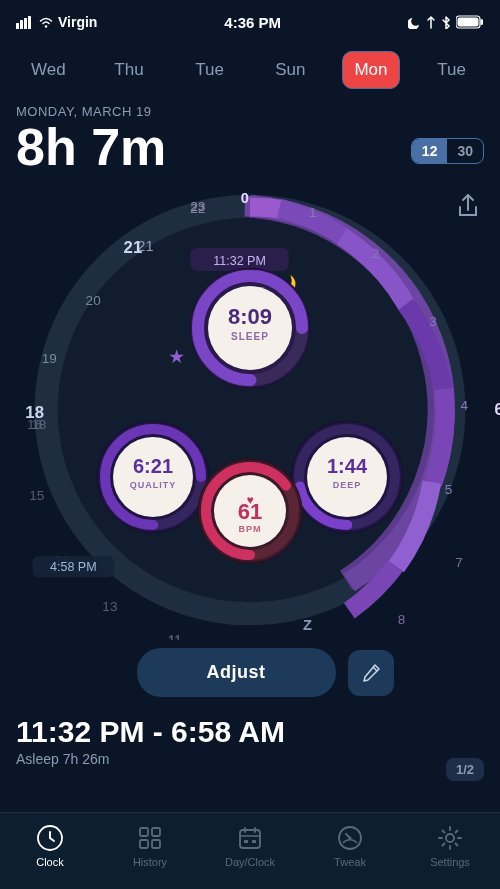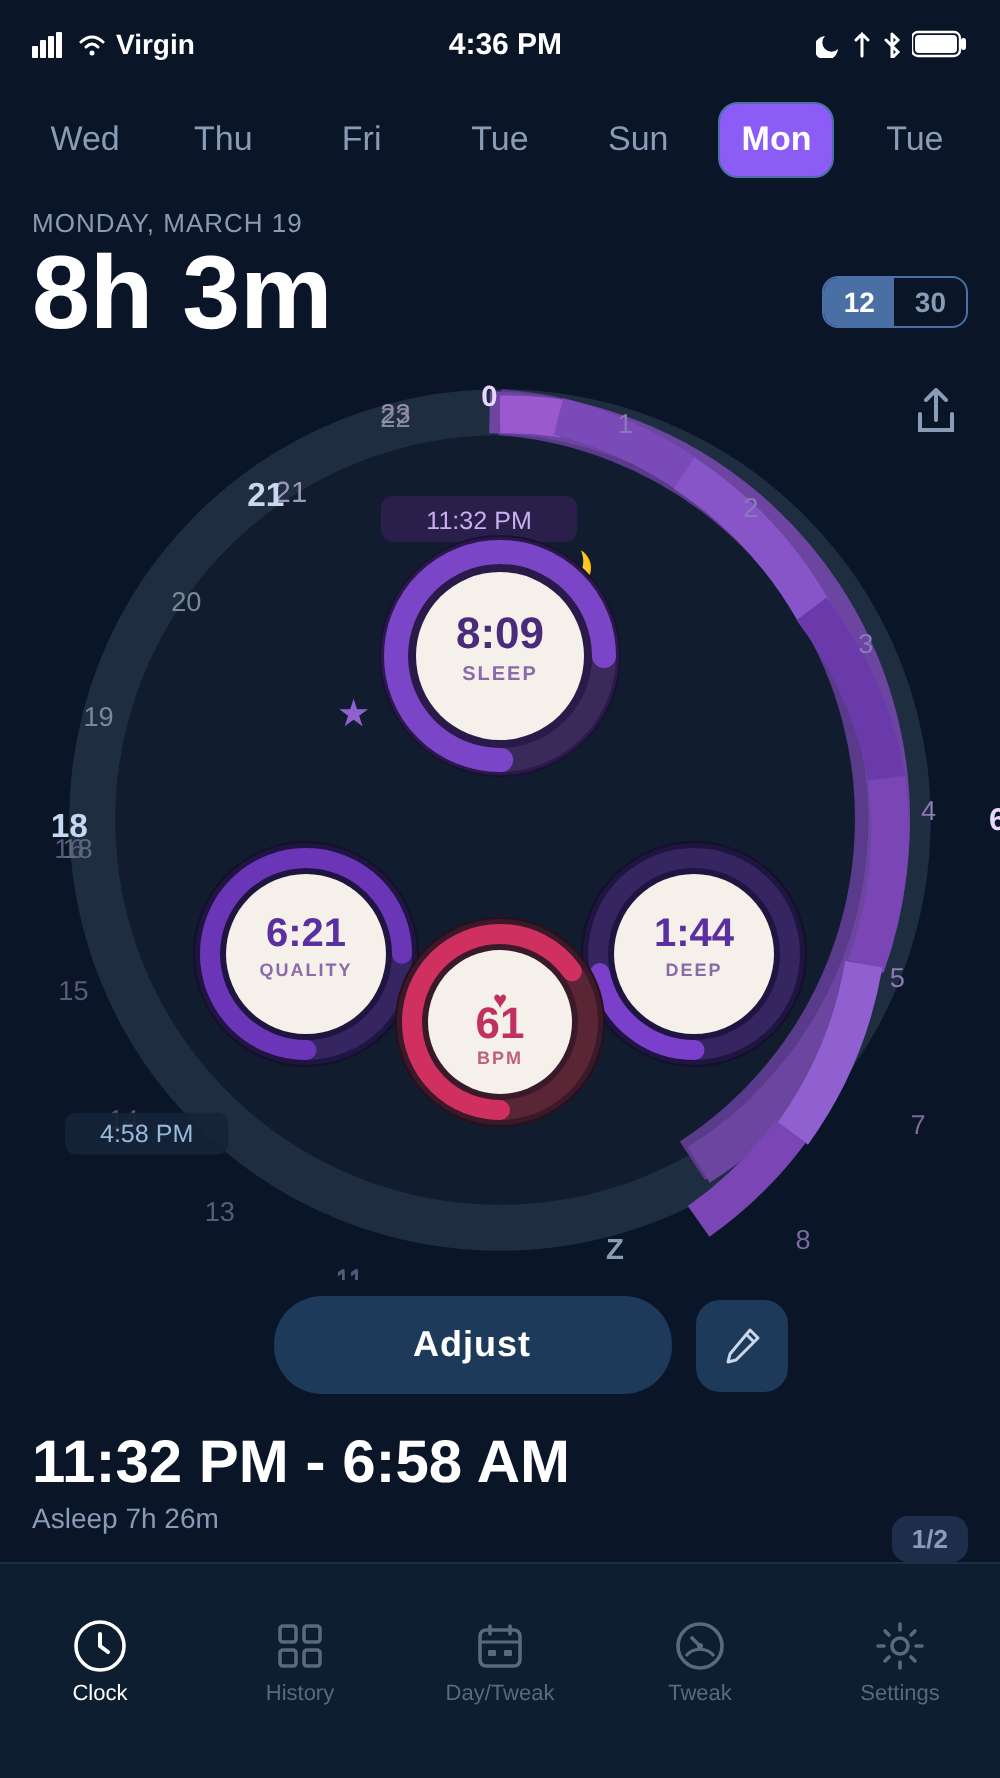--- a/index.html
+++ b/index.html
@@ -44,24 +44,24 @@
       display: flex;
       align-items: center;
       justify-content: center;
       border-radius: 10px;
       font-size: 17px;
       font-weight: 500;
       color: #8a9bb5;
       cursor: pointer;
     }
     .day-item.active {
-      background: #8b5cf6;
+      background: #ef4444;
       border: 1.5px solid #4a6fa5;
       color: #fff;
-      font-weight: 700;
+      font-weight: 400;
     }
 
     
     .date-header {
       padding: 8px 16px 4px;
     }
     .date-label {
       font-size: 13px;
       color: #8a9bb5;
       font-weight: 500;
@@ -193,21 +193,21 @@
       color: #8a9bb5;
       font-weight: 600;
     }
 
     
     .tab-bar {
       position: absolute;
       bottom: 0;
       left: 0;
       right: 0;
-      height: 108px;
+      height: 77px;
       background: #0d1e30;
       border-top: 1px solid #1e2d40;
       display: flex;
       align-items: center;
       justify-content: space-around;
       padding-bottom: 10px;
     }
     .tab-item {
       display: flex;
       flex-direction: column;
@@ -271,30 +271,29 @@
       <rect x="0" y="1" width="24" height="12" rx="3" stroke="white" stroke-width="1.2" fill="none"></rect>
       <rect x="24.5" y="4" width="2.5" height="6" rx="1.5" fill="white"></rect>
       <rect x="1.5" y="2.5" width="21" height="9" rx="2" fill="white"></rect>
     </svg>
   </div>
 </div>
 
 <div class="day-selector">
   <div class="day-item">Wed</div>
   <div class="day-item">Thu</div>
-  <div class="day-item">Fri</div>
   <div class="day-item">Tue</div>
   <div class="day-item">Sun</div>
   <div class="day-item active">Mon</div>
   <div class="day-item">Tue</div>
 </div>
 
 <div class="date-header">
   <div class="date-label">MONDAY, MARCH 19</div>
-  <div class="sleep-duration">8h 3m</div>
+  <div class="sleep-duration">8h 7m</div>
 </div>
 
 <div class="format-toggle">
   <div class="format-btn active">12</div>
   <div class="format-btn">30</div>
 </div>
 
 <div class="clock-section">
 
   <div class="share-btn">
@@ -468,21 +467,21 @@
   <div class="tab-item">
     <div class="tab-icon">
       <svg width="28" height="28" viewBox="0 0 28 28" fill="none">
         <rect x="4" y="6" width="20" height="18" rx="3" stroke="#5a6a7a" stroke-width="1.8"></rect>
         <path d="M9 4 L9 8 M19 4 L19 8" stroke="#5a6a7a" stroke-width="1.8" stroke-linecap="round"></path>
         <path d="M4 12 L24 12" stroke="#5a6a7a" stroke-width="1.5"></path>
         <rect x="8" y="16" width="4" height="3" rx="0.5" fill="#5a6a7a"></rect>
         <rect x="16" y="16" width="4" height="3" rx="0.5" fill="#5a6a7a"></rect>
       </svg>
     </div>
-    <span class="tab-label">Day/Tweak</span>
+    <span class="tab-label">Day/Clock</span>
   </div>
 
   <div class="tab-item">
     <div class="tab-icon">
       <svg width="28" height="28" viewBox="0 0 28 28" fill="none">
         <circle cx="14" cy="14" r="11" stroke="#5a6a7a" stroke-width="1.8"></circle>
         <path d="M7 19 A9 9 0 0 1 21 19" stroke="#5a6a7a" stroke-width="1.5" fill="none"></path>
         <path d="M14 14 L10 10" stroke="#5a6a7a" stroke-width="1.8" stroke-linecap="round"></path>
         <circle cx="14" cy="14" r="1.5" fill="#5a6a7a"></circle>
       </svg>

